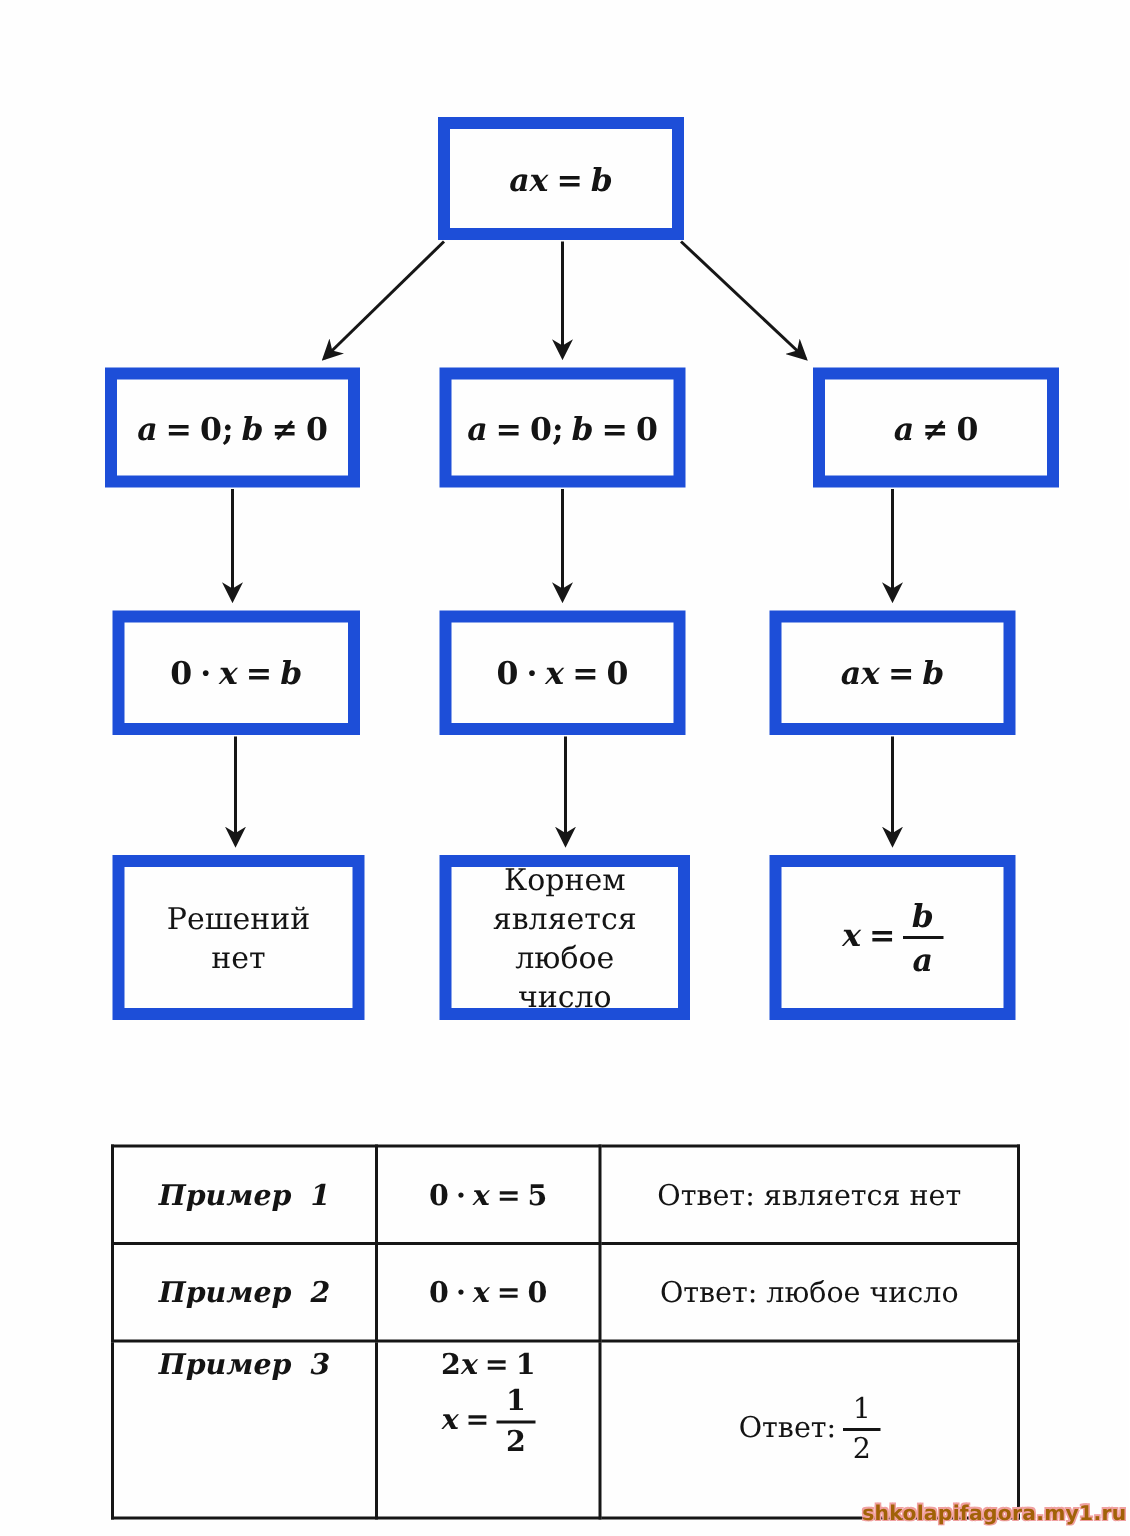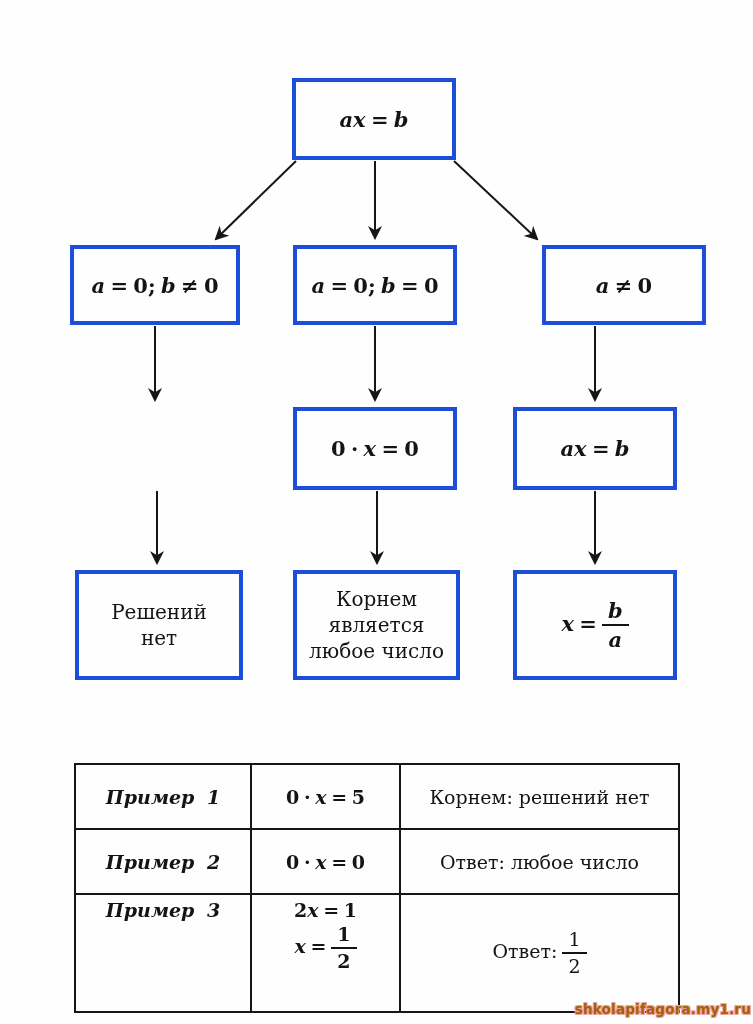--- a/index.html
+++ b/index.html
@@ -5,21 +5,21 @@
   html,body{margin:0;padding:0;background:#fff;}
   .page{
     position:relative;width:753px;height:1024px;background:#fefefe;
     font-family:"DejaVu Serif", serif;color:#141414;overflow:hidden;
   }
   .title{
     position:absolute;top:10px;left:0;width:100%;text-align:center;
     font-size:24px;font-weight:bold;letter-spacing:.4px;
   }
   .box{
-    position:absolute;border:4px solid #1d4ed8;box-sizing:border-box;
+    position:absolute;border:8px solid #1d4ed8;box-sizing:border-box;
     display:flex;align-items:center;justify-content:center;
     text-align:center;background:#fefefe;
   }
   .math{font-size:21px;font-weight:600;word-spacing:-2px;white-space:nowrap;}
   .mvar{font-style:italic;}
   .boxtext{font-size:20px;line-height:1.3;padding:0 12px;}
   .frac{
     display:inline-flex;flex-direction:column;text-align:center;
     vertical-align:middle;line-height:1;margin-left:5px;
   }
@@ -63,20 +63,23 @@
   <div class="box" style="left:70px;top:245px;width:170px;height:80px;">
     <span class="math"><span class="mvar">a</span><span> </span><span>=</span><span> </span><span>0</span><span>;</span><span> </span><span class="mvar">b</span><span> </span><span>≠</span><span> </span><span>0</span></span>
   </div>
   <div class="box" style="left:293px;top:245px;width:164px;height:80px;">
     <span class="math"><span class="mvar">a</span><span> </span><span>=</span><span> </span><span>0</span><span>;</span><span> </span><span class="mvar">b</span><span> </span><span>=</span><span> </span><span>0</span></span>
   </div>
   <div class="box" style="left:542px;top:245px;width:164px;height:80px;">
     <span class="math"><span class="mvar">a</span><span> </span><span>≠</span><span> </span><span>0</span></span>
   </div>
 
+  <div class="box" style="left:75px;top:407px;width:165px;height:83px;">
+    <span class="math"><span>0</span><span> </span><span>·</span><span> </span><span class="mvar">x</span><span> </span><span>=</span><span> </span><span class="mvar">b</span></span>
+  </div>
   <div class="box" style="left:293px;top:407px;width:164px;height:83px;">
     <span class="math"><span>0</span><span> </span><span>·</span><span> </span><span class="mvar">x</span><span> </span><span>=</span><span> </span><span>0</span></span>
   </div>
   <div class="box" style="left:513px;top:407px;width:164px;height:83px;">
     <span class="math"><span class="mvar">a</span><span class="mvar">x</span><span> </span><span>=</span><span> </span><span class="mvar">b</span></span>
   </div>
 
   <div class="box" style="left:75px;top:570px;width:168px;height:110px;">
     <span class="boxtext">Решений нет</span>
   </div>
@@ -113,21 +116,21 @@
   <table class="examples">
     <tbody>
         <tr class="r1">
       <td class="c-label">
         <span class="lbl">Пример 1</span>
       </td>
       <td class="c-eq">
         <span class="tmath"><span>0</span><span> </span><span>·</span><span> </span><span class="mvar">x</span><span> </span><span>=</span><span> </span><span>5</span></span>
       </td>
       <td>
-        <span>Корнем: решений нет</span>
+        <span>Ответ: является нет</span>
       </td>
     </tr>
     <tr class="r2">
       <td class="c-label">
         <span class="lbl">Пример 2</span>
       </td>
       <td class="c-eq">
         <span class="tmath"><span>0</span><span> </span><span>·</span><span> </span><span class="mvar">x</span><span> </span><span>=</span><span> </span><span>0</span></span>
       </td>
       <td>

